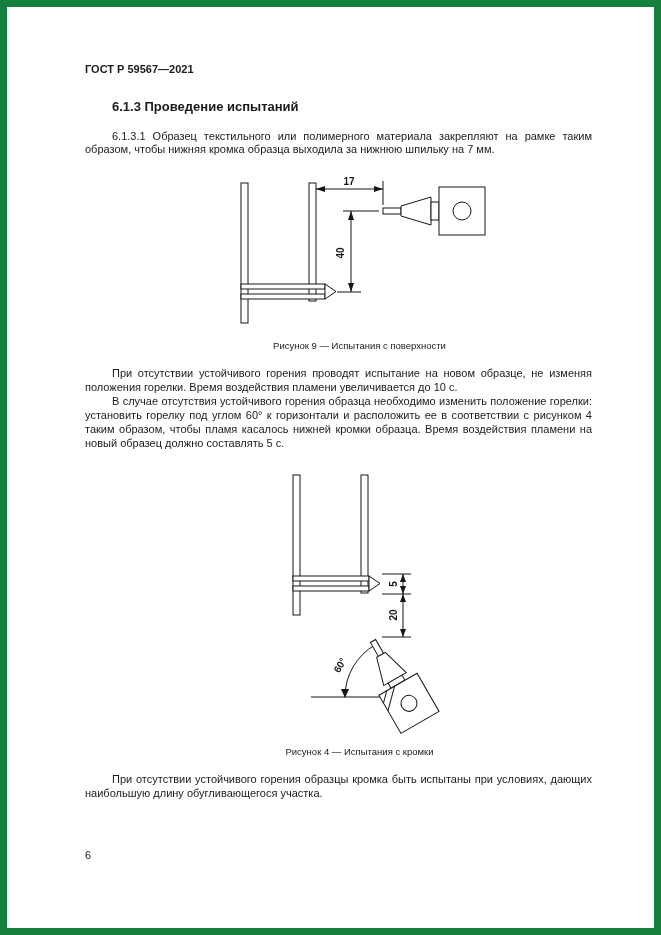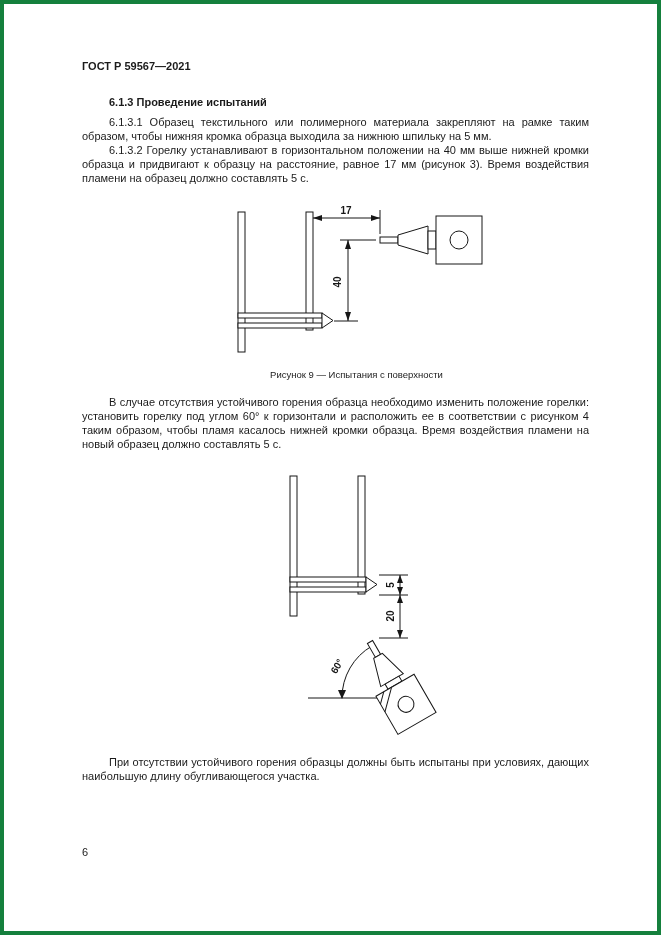--- a/index.html
+++ b/index.html
@@ -1,39 +1,39 @@
 <!DOCTYPE html>
 <html><head>
 <meta charset="utf-8">
 <style>
   html,body{margin:0;padding:0;background:#e8e8e8;}
   .page{
     position:relative;
     width:661px;height:935px;
     margin:0 auto;
     background:#ffffff;
-    border:4px solid #15803d;
+    border:7px solid #15803d;
     box-sizing:border-box;
     font-family:"Liberation Sans", sans-serif;
     color:#1b1b1b;
     overflow:hidden;
   }
   .content{
     position:absolute;
     left:78px;top:56px;
     width:507px;
   }
   .doc-number{
     font-size:11px;font-weight:bold;
     margin:0 0 24px 0;
   }
   .heading{
-    font-size:11px;font-weight:bold;
+    font-size:13px;font-weight:bold;
     text-indent:27px;
-    margin:0 0 6px 0;
+    margin:0 0 14px 0;
     line-height:1.27;
   }
   .para{
     font-size:11px;
     line-height:1.27;
     text-align:justify;
     text-indent:27px;
     margin:0;
   }
   .fig-wrap{margin:16px;}
@@ -55,22 +55,21 @@
 </style>
 </head>
 <body>
 
 <div class="page">
   <div class="content">
 
     <p class="doc-number">ГОСТ Р 59567—2021</p>
 
     <p class="heading">6.1.3 Проведение испытаний</p>
-    <p class="para">6.1.3.1 Образец текстильного или полимерного материала закрепляют на рамке таким образом, чтобы нижняя кромка образца выходила за нижнюю шпильку на 5 мм.</p>
-    <p class="para">6.1.3.2 Горелку устанавливают в горизонтальном положении на 40 мм выше нижней кромки образца и придвигают к образцу на расстояние, равное 17 мм (рисунок 3). Время воздействия пламени на образец должно составлять 5 с.</p>
+    <p class="para">6.1.3.1 Образец текстильного или полимерного материала закрепляют на рамке таким образом, чтобы нижняя кромка образца выходила за нижнюю шпильку на 7 мм.</p>
 
     <div class="fig-wrap">
       <svg class="fig3-svg" viewBox="0 0 310 160" width="310" height="160" xmlns="http://www.w3.org/2000/svg">
 
         <g stroke="#161616" fill="none" stroke-width="1">
           <rect x="48" y="10" width="7" height="140"></rect>
           <rect x="116" y="10" width="7" height="118"></rect>
           <rect x="48" y="111" width="84" height="5" fill="#ffffff"></rect>
           <rect x="48" y="121" width="84" height="5" fill="#ffffff"></rect>
           <polygon points="132,111 143,118.5 132,126" fill="#ffffff"></polygon>
@@ -96,20 +95,21 @@
           <circle cx="79" cy="0" r="9"></circle>
         </g>
         <g font-size="10" font-weight="bold" fill="#161616">
           <text x="156" y="12" text-anchor="middle">17</text>
           <text x="151" y="80" text-anchor="middle" transform="rotate(-90 151 80)">40</text>
         </g>
       </svg>
       <p class="fig-caption">Рисунок 9 — Испытания с поверхности</p>
     </div>
 
+    <p class="para after-fig">При отсутствии устойчивого горения проводят испытание на новом образце, не изменяя положения горелки. Время воздействия пламени увеличивается до 10 с.</p>
     <p class="para">В случае отсутствия устойчивого горения образца необходимо изменить положение горелки: установить горелку под углом 60° к горизонтали и расположить ее в соответствии с рисунком 4 таким образом, чтобы пламя касалось нижней кромки образца. Время воздействия пламени на новый образец должно составлять 5 с.</p>
 
     <div class="fig-wrap">
       <svg class="fig4-svg" viewBox="0 0 210 272" width="210" height="272" xmlns="http://www.w3.org/2000/svg">
         <g stroke="#161616" fill="none" stroke-width="1">
           <rect x="40" y="8" width="7" height="140"></rect>
           <rect x="108" y="8" width="7" height="118"></rect>
           <rect x="40" y="109" width="76" height="5" fill="#ffffff"></rect>
           <rect x="40" y="119" width="76" height="5" fill="#ffffff"></rect>
           <polygon points="116,109 127,116.5 116,124" fill="#ffffff"></polygon>
@@ -140,20 +140,21 @@
           <circle cx="72" cy="0" r="8"></circle>
           <line x1="50" y1="4" x2="68" y2="22"></line>
           <line x1="50" y1="13" x2="59" y2="22"></line>
         </g>
         <g font-size="10" font-weight="bold" fill="#161616">
           <text x="144" y="117" text-anchor="middle" transform="rotate(-90 144 117)">5</text>
           <text x="144" y="148" text-anchor="middle" transform="rotate(-90 144 148)">20</text>
           <text x="90" y="200" text-anchor="middle" transform="rotate(-60 90 200)">60°</text>
         </g>
       </svg>
+      <p class="fig-caption">Рисунок 4 — Испытания с кромки</p>
     </div>
 
-    <p class="para">При отсутствии устойчивого горения образцы должны быть испытаны при условиях, дающих наибольшую длину обугливающегося участка.</p>
+    <p class="para">При отсутствии устойчивого горения образцы кромка быть испытаны при условиях, дающих наибольшую длину обугливающегося участка.</p>
 
   </div>
 
   <div class="page-number">6</div>
 </div>
 
 </body></html>

